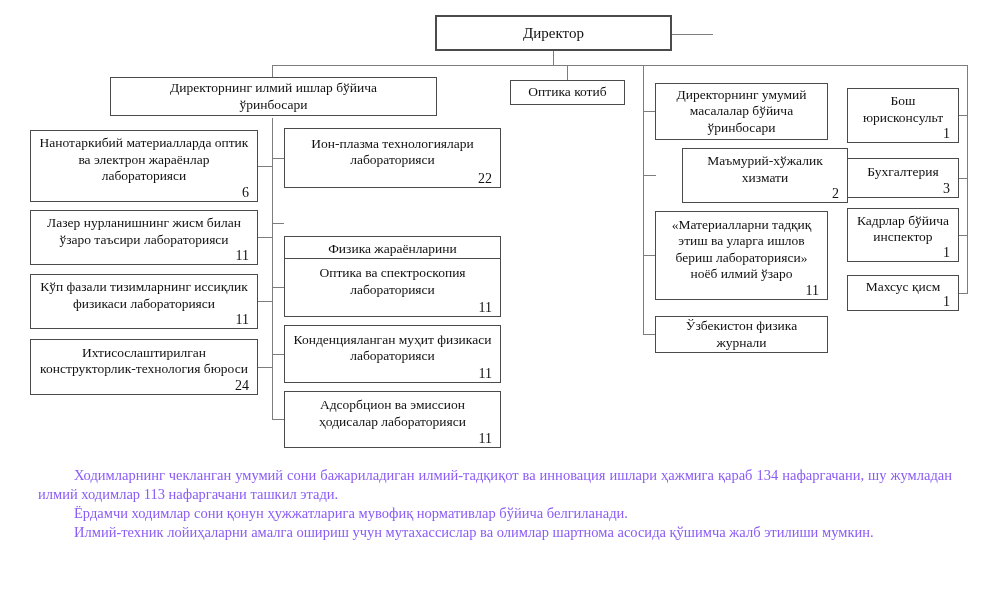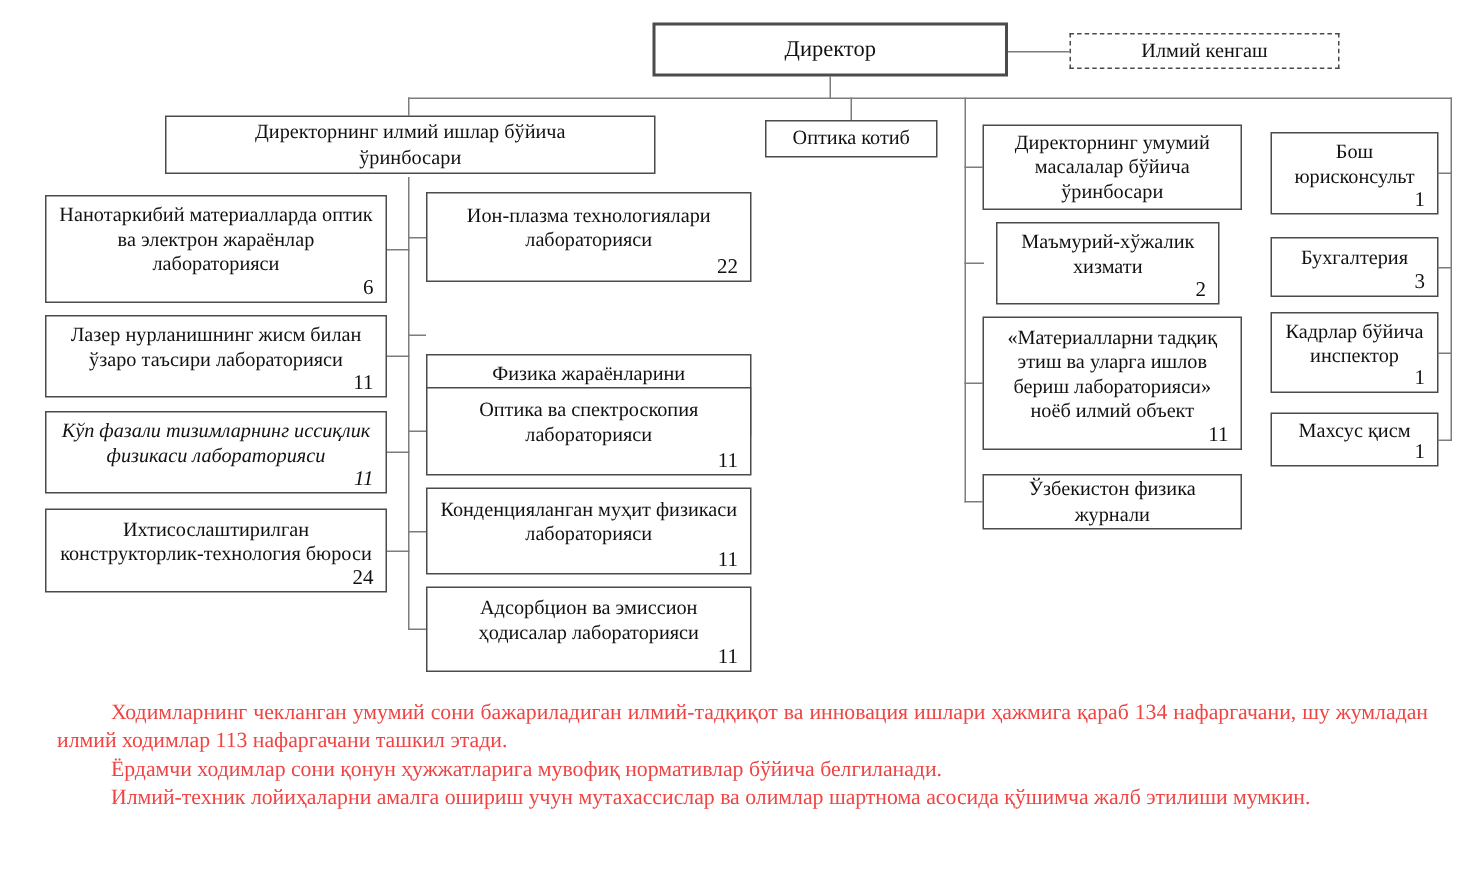--- a/index.html
+++ b/index.html
@@ -21,21 +21,21 @@
   .box.hasnum { padding-bottom:14px; }
   .count {
     position:absolute; right:8px; bottom:1px;
     font-size:14px; line-height:1;
   }
   .h, .v { position:absolute; background:#7d7d7d; }
   .h { height:1px; }
   .v { width:1px; }
   .notes {
     position:absolute; left:38px; top:466px; width:914px;
-    font-size:14.5px; line-height:1.32; color:#ef4444;
+    font-size:14.5px; line-height:1.32; color:#8b5cf6;
   }
   .notes p { margin:0; text-indent:36px; }
   .notes p.just { text-align:justify; }
 </style>
 </head>
 <body>
 
 <div id="canvas">
 
   <div class="h" style="left:672px;top:34px;width:41px;"></div>
@@ -63,23 +63,20 @@
   <div class="h" style="left:643px;top:334px;width:13px;"></div>
 
   <div class="h" style="left:958px;top:115px;width:10px;"></div>
   <div class="h" style="left:958px;top:178px;width:10px;"></div>
   <div class="h" style="left:958px;top:235px;width:10px;"></div>
   <div class="h" style="left:958px;top:293px;width:10px;"></div>
 
   <div class="box thick" style="left:435px;top:15px;width:237px;height:36px;">
     <span class="label">Директор</span>
   </div>
-  <div class="box dashed" style="left:713px;top:22px;width:180px;height:24px;">
-    <span class="label">Илмий кенгаш</span>
-  </div>
 
   <div class="box" style="left:110px;top:77px;width:327px;height:39px;">
     <span class="label">Директорнинг илмий ишлар бўйича
 ўринбосари</span>
   </div>
   <div class="box" style="left:510px;top:80px;width:115px;height:25px;">
     <span class="label">Оптика котиб</span>
   </div>
   <div class="box" style="left:655px;top:83px;width:173px;height:57px;">
     <span class="label">Директорнинг умумий
@@ -91,21 +88,21 @@
     <span class="label">Нанотаркибий материалларда оптик
 ва электрон жараёнлар
 лабораторияси</span>
     <span class="count">6</span>
   </div>
   <div class="box hasnum" style="left:30px;top:210px;width:228px;height:55px;">
     <span class="label">Лазер нурланишнинг жисм билан
 ўзаро таъсири лабораторияси</span>
     <span class="count">11</span>
   </div>
-  <div class="box hasnum" style="left:30px;top:274px;width:228px;height:55px;font-style:italic;">
+  <div class="box hasnum" style="left:30px;top:274px;width:228px;height:55px;">
     <span class="label">Кўп фазали тизимларнинг иссиқлик
 физикаси лабораторияси</span>
     <span class="count">11</span>
   </div>
   <div class="box hasnum" style="left:30px;top:339px;width:228px;height:56px;">
     <span class="label">Ихтисослаштирилган
 конструкторлик-технология бюроси</span>
     <span class="count">24</span>
   </div>
 
@@ -128,30 +125,30 @@
     <span class="label">Конденцияланган муҳит физикаси
 лабораторияси</span>
     <span class="count">11</span>
   </div>
   <div class="box hasnum" style="left:284px;top:391px;width:217px;height:57px;">
     <span class="label">Адсорбцион ва эмиссион
 ҳодисалар лабораторияси</span>
     <span class="count">11</span>
   </div>
 
-  <div class="box hasnum" style="left:664px;top:148px;width:149px;height:55px;">
+  <div class="box hasnum" style="left:682px;top:148px;width:166px;height:55px;">
     <span class="label">Маъмурий-хўжалик
 хизмати</span>
     <span class="count">2</span>
   </div>
   <div class="box hasnum" style="left:655px;top:211px;width:173px;height:89px;">
     <span class="label">«Материалларни тадқиқ
 этиш ва уларга ишлов
 бериш лабораторияси»
-ноёб илмий объект</span>
+ноёб илмий ўзаро</span>
     <span class="count">11</span>
   </div>
   <div class="box" style="left:655px;top:316px;width:173px;height:37px;">
     <span class="label">Ўзбекистон физика
 журнали</span>
   </div>
 
   <div class="box hasnum" style="left:847px;top:88px;width:112px;height:55px;">
     <span class="label">Бош
 юрисконсульт</span>

